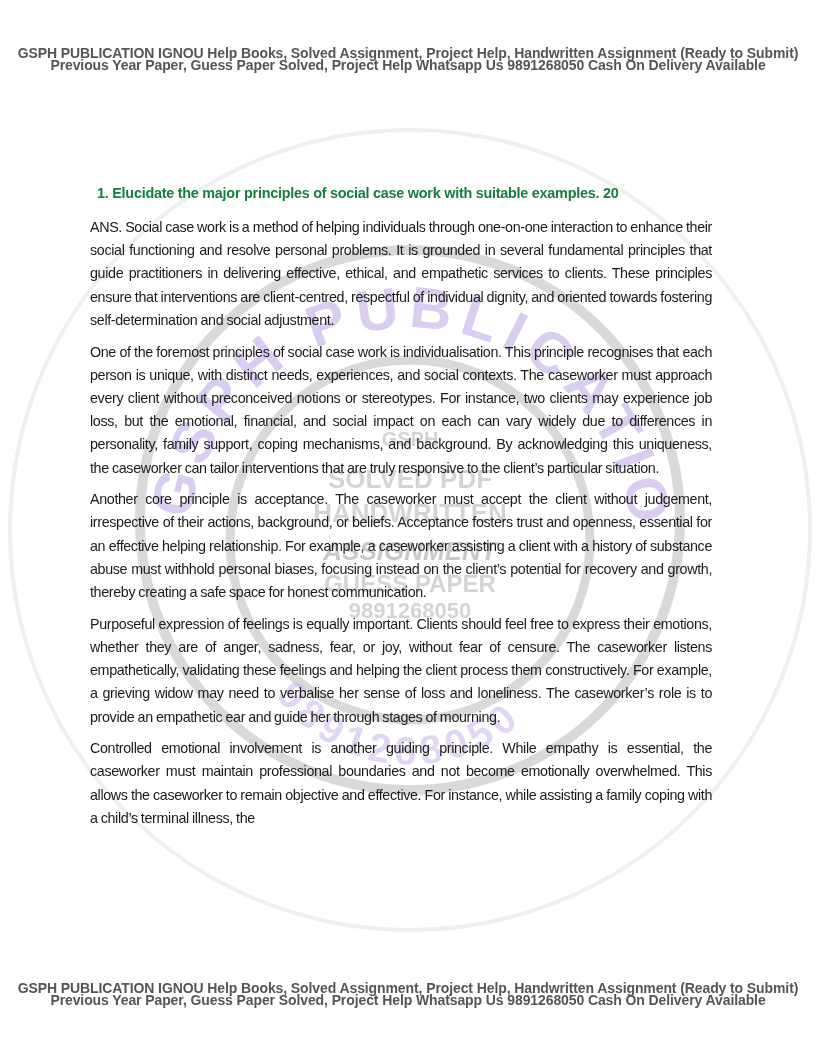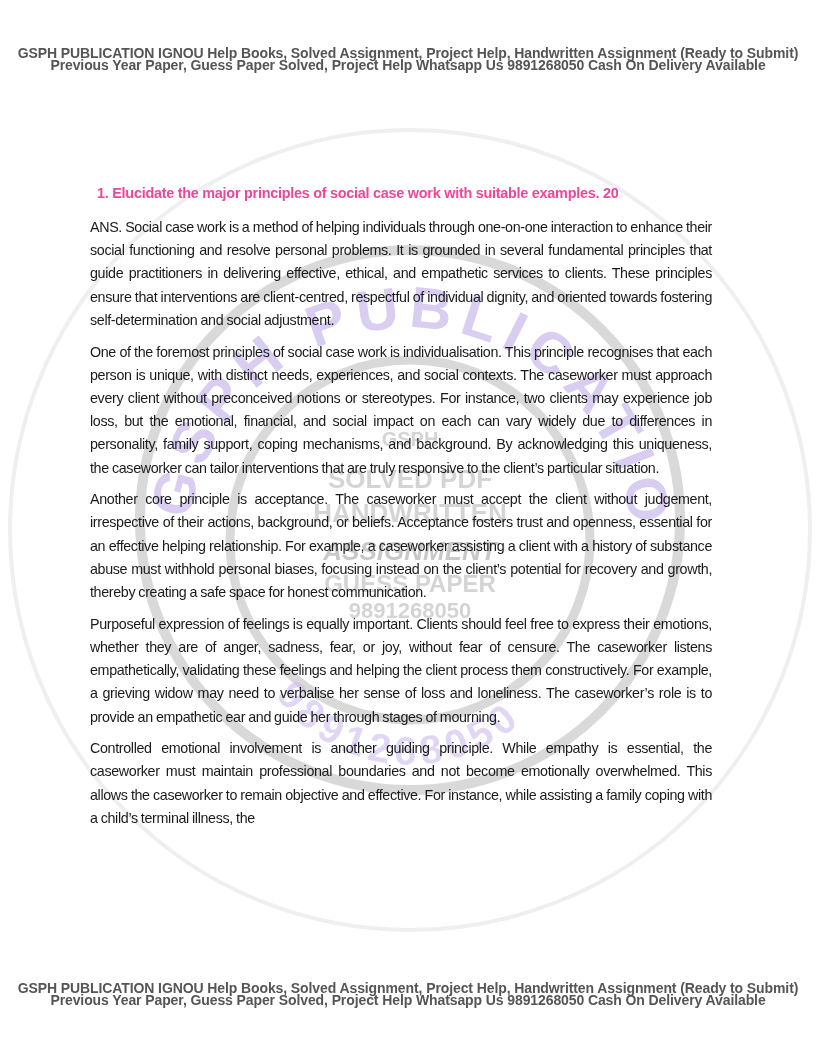--- a/index.html
+++ b/index.html
@@ -49,21 +49,21 @@
       <text x="410" y="618" font-size="22">9891268050</text>
     </g>
   </svg>
 
   <div class="hf header" style="color: rgb(85, 85, 85);">
     <div>GSPH PUBLICATION IGNOU Help Books, Solved Assignment, Project Help, Handwritten Assignment (Ready to Submit)</div>
     <div>Previous Year Paper, Guess Paper Solved, Project Help Whatsapp Us 9891268050 Cash On Delivery Available</div>
   </div>
 
 
-  <h3 class="question" style="color: #ec4899;">1. Elucidate the major principles of social case work with suitable examples. 20</h3>
+  <h3 class="question" style="color: #15803d;">1. Elucidate the major principles of social case work with suitable examples. 20</h3>
 
   <div class="body">
     <p class="para" style="color: rgb(26, 26, 26);">ANS. Social case work is a method of helping individuals through one-on-one interaction to enhance their social functioning and resolve personal problems. It is grounded in several fundamental principles that guide practitioners in delivering effective, ethical, and empathetic services to clients. These principles ensure that interventions are client-centred, respectful of individual dignity, and oriented towards fostering self-determination and social adjustment.</p>
     <p class="para" style="color: rgb(26, 26, 26);">One of the foremost principles of social case work is individualisation. This principle recognises that each person is unique, with distinct needs, experiences, and social contexts. The caseworker must approach every client without preconceived notions or stereotypes. For instance, two clients may experience job loss, but the emotional, financial, and social impact on each can vary widely due to differences in personality, family support, coping mechanisms, and background. By acknowledging this uniqueness, the caseworker can tailor interventions that are truly responsive to the client’s particular situation.</p>
     <p class="para" style="color: rgb(26, 26, 26);">Another core principle is acceptance. The caseworker must accept the client without judgement, irrespective of their actions, background, or beliefs. Acceptance fosters trust and openness, essential for an effective helping relationship. For example, a caseworker assisting a client with a history of substance abuse must withhold personal biases, focusing instead on the client’s potential for recovery and growth, thereby creating a safe space for honest communication.</p>
     <p class="para" style="color: rgb(26, 26, 26);">Purposeful expression of feelings is equally important. Clients should feel free to express their emotions, whether they are of anger, sadness, fear, or joy, without fear of censure. The caseworker listens empathetically, validating these feelings and helping the client process them constructively. For example, a grieving widow may need to verbalise her sense of loss and loneliness. The caseworker’s role is to provide an empathetic ear and guide her through stages of mourning.</p>
     <p class="para" style="color: rgb(26, 26, 26);">Controlled emotional involvement is another guiding principle. While empathy is essential, the caseworker must maintain professional boundaries and not become emotionally overwhelmed. This allows the caseworker to remain objective and effective. For instance, while assisting a family coping with a child’s terminal illness, the</p>
   </div>
 
   <div class="hf footer" style="color: rgb(85, 85, 85);">

